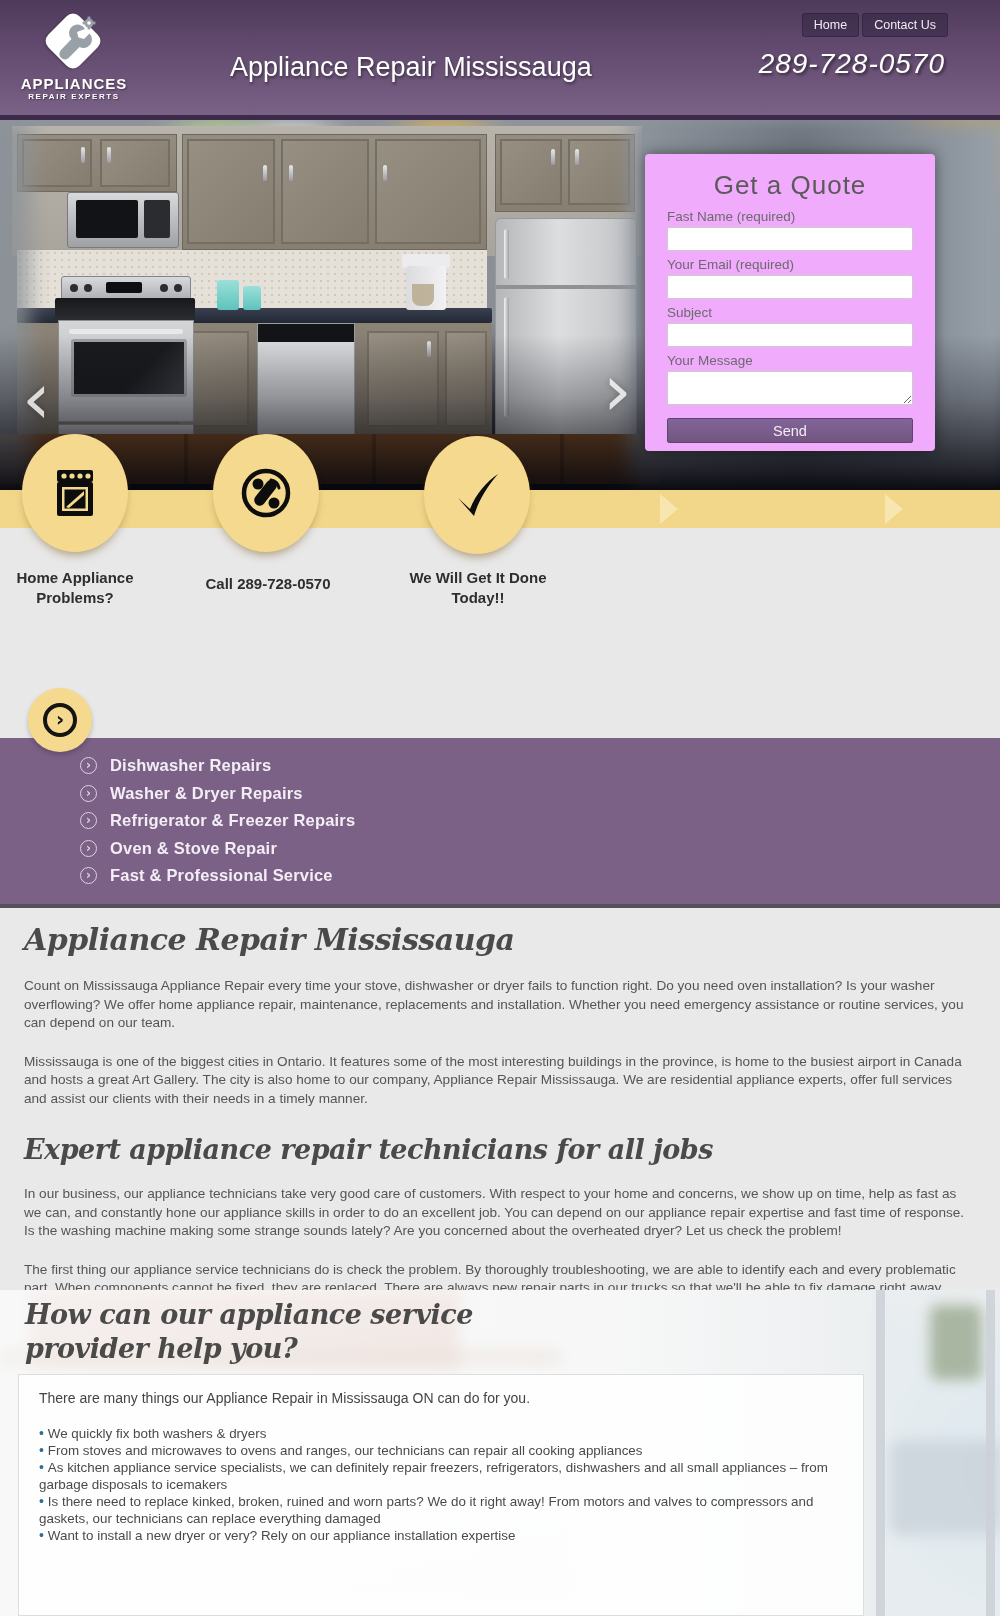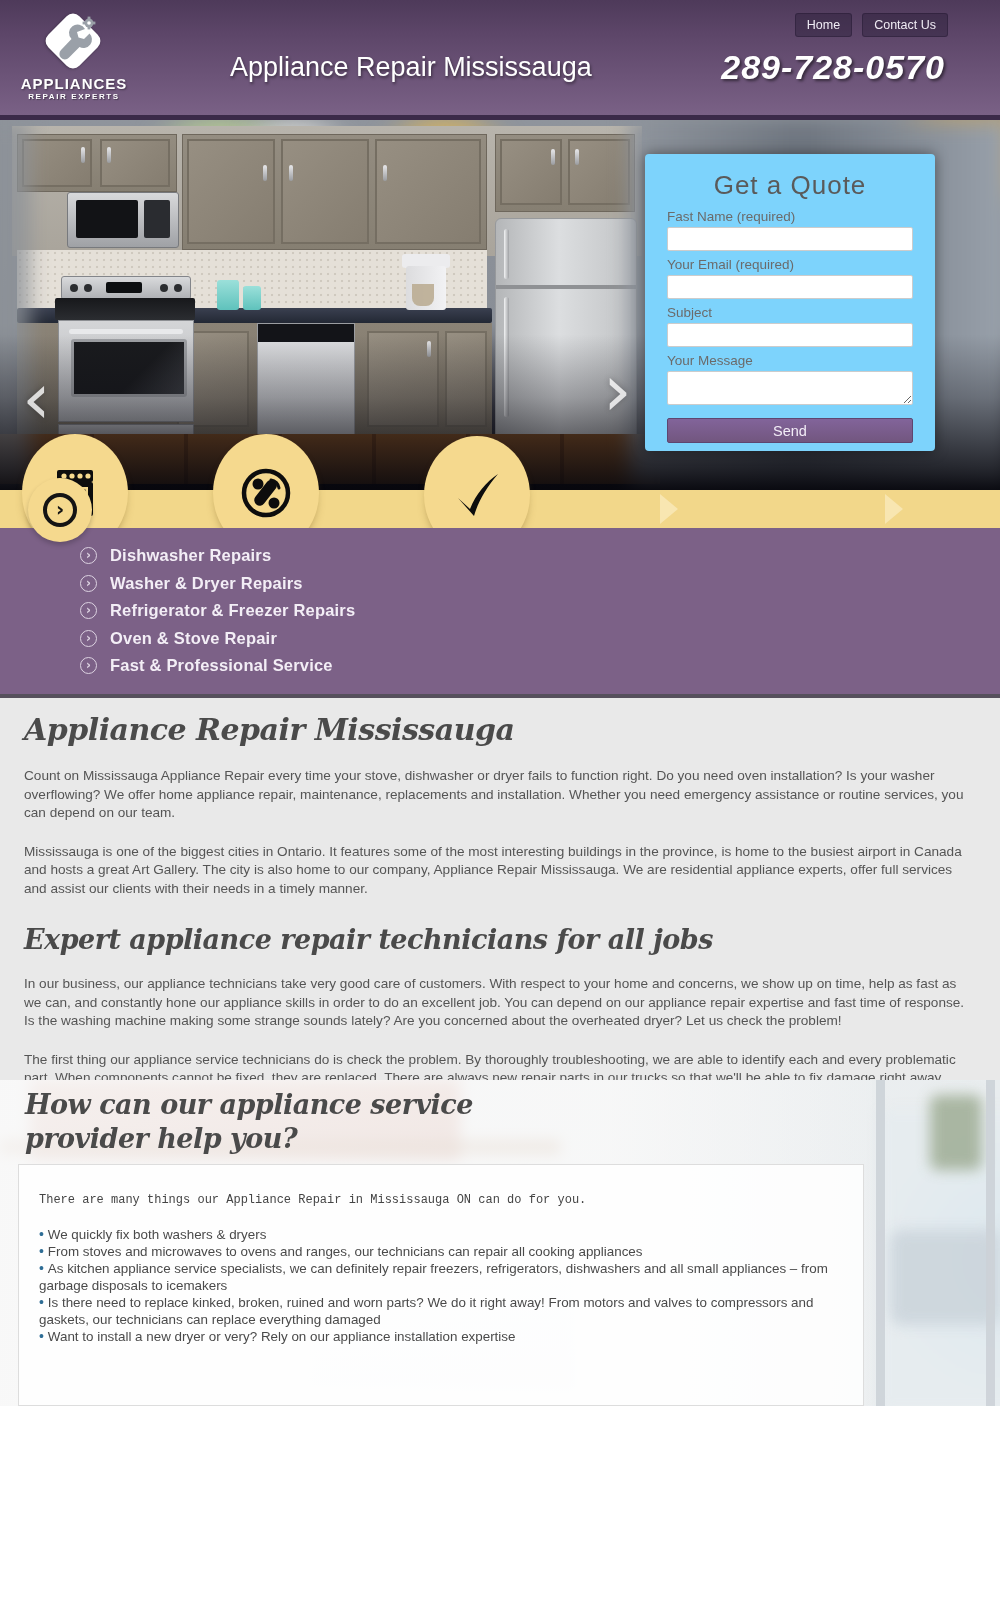--- a/index.html
+++ b/index.html
@@ -3,33 +3,33 @@
 <meta charset="utf-8">
 <style>
   html,body{margin:0;padding:0;background:#fff;}
   .page{position:relative;width:1000px;height:1616px;overflow:hidden;
         font-family:"Liberation Sans",sans-serif;background:#fff;}
 
   
   .header{position:relative;height:115px;
     background:linear-gradient(180deg,#4e3a5a 0%,#5d4669 30%,#7a6186 100%);
     border-bottom:5px solid #3b2a49;}
-  .nav{position:absolute;top:13px;right:52px;display:flex;gap:10px;}
+  .nav{position:absolute;top:13px;right:52px;display:flex;gap:3px;}
   .nav-btn{background:rgba(35,25,50,0.40);border:1px solid rgba(25,18,40,0.35);
     color:#f0ecf4;font-size:12.5px;padding:4px 11px;border-radius:3px;cursor:pointer;}
   .logo{position:absolute;left:14px;top:12px;width:120px;text-align:center;}
   .logo-mark{position:relative;width:60px;height:60px;margin:0 auto;}
   .logo-diamond{position:absolute;left:7px;top:7px;width:44px;height:44px;background:#fff;
     border-radius:9px;transform:rotate(45deg);box-shadow:0 1px 3px rgba(0,0,0,.3);}
   .logo-svg{position:absolute;left:0;top:0;}
   .logo-line1{margin-top:3px;color:#fff;font-weight:bold;font-size:15px;letter-spacing:1px;text-shadow:1px 1px 2px rgba(0,0,0,.4);}
   .logo-line2{color:#fff;font-weight:bold;font-size:8px;letter-spacing:1.6px;text-shadow:1px 1px 1px rgba(0,0,0,.4);}
   .site-title{position:absolute;left:230px;top:52px;color:#fff;font-size:27px;
     text-shadow:1px 2px 3px rgba(0,0,0,.45);}
-  .phone{position:absolute;right:55px;top:48px;color:#fff;font-size:34px;font-weight:bold;
+  .phone{position:absolute;right:55px;top:48px;color:#fff;font-size:28px;font-weight:normal;
     font-style:italic;letter-spacing:1px;text-shadow:2px 2px 3px rgba(0,0,0,.5);}
 
   
   .hero{position:relative;height:370px;background:#20212b;overflow:hidden;}
   .hero-base{position:absolute;inset:0;
     background:linear-gradient(180deg,#8f949c 0%,#898e96 55%,#3a3b45 78%,#101019 100%);}
   .blob{position:absolute;border-radius:50%;filter:blur(14px);}
   .kitchen{position:absolute;left:12px;top:6px;width:630px;height:358px;}
   .k{position:absolute;}
   .wall{left:0;top:0;width:630px;height:130px;background:linear-gradient(180deg,#b8b4ac,#a9a49b);}
@@ -62,21 +62,21 @@
   .fridge-h2{position:absolute;left:8px;top:78px;width:5px;height:120px;background:linear-gradient(90deg,#f2f3f4,#9fa1a4);border-radius:3px;}
   .floor{left:-12px;top:308px;width:660px;height:50px;
     background:repeating-linear-gradient(90deg,#8a5527 0 90px,#6d3f1c 90px 94px),linear-gradient(90deg,#8a5527,#6d3f1c);}
   .hero-shade{position:absolute;inset:0;
     background:linear-gradient(180deg,rgba(10,10,18,0) 58%,rgba(10,10,18,.30) 75%,rgba(6,6,12,.92) 100%);}
   .edge-blur{position:absolute;filter:blur(10px);}
   .carousel-arrow{position:absolute;color:rgba(255,255,255,.8);font-size:72px;line-height:60px;
     font-family:"DejaVu Sans",sans-serif;cursor:pointer;text-shadow:0 0 6px rgba(0,0,0,.25);}
 
   
-  .quote-card{position:absolute;right:65px;top:34px;width:290px;height:297px;background:#7dd3fc;
+  .quote-card{position:absolute;right:65px;top:34px;width:290px;height:297px;background:#f0abfc;
     border-radius:4px;box-shadow:0 0 14px rgba(0,0,0,.45);padding:14px 22px;box-sizing:border-box;}
   .quote-title{text-align:center;color:#5a5a5a;font-size:26px;letter-spacing:1px;margin:2px 0 8px;}
   .q-label{color:#6b6b6b;font-size:13.5px;margin:6px 0 3px;}
   .q-input{width:100%;height:24px;border:1px solid #ccc;border-radius:2px;background:#fff;box-sizing:border-box;}
   .q-textarea{width:100%;height:34px;border:1px solid #ccc;border-radius:2px;background:#fff;box-sizing:border-box;resize:vertical;}
   .q-send{width:100%;height:25px;margin-top:9px;background:linear-gradient(180deg,#82649a,#72567f);
     border:1px solid #5e4670;border-radius:2px;color:#f3edf7;font-size:14.5px;cursor:pointer;}
 
   
   .band{position:relative;height:38px;background:#f2d78a;}
@@ -115,21 +115,21 @@
 
   
   .help{position:relative;height:326px;background:linear-gradient(90deg,#f3f3f3 0%,#eef0f1 60%,#e9edef 100%);overflow:hidden;}
   .help-bg{position:absolute;filter:blur(7px);}
   .win-frame{position:absolute;top:0;width:9px;height:100%;background:#ccd2d7;opacity:.9;}
   .help-overlay{position:absolute;left:0;top:0;width:872px;height:100%;
     background:linear-gradient(90deg,rgba(249,249,249,.88) 0%,rgba(249,249,249,.80) 70%,rgba(249,249,249,.1) 100%);}
   .help-heading{position:absolute;left:25px;top:8px;width:480px;font-size:27px;line-height:34px;z-index:3;}
   .help-box{position:absolute;left:18px;top:84px;width:846px;height:242px;background:rgba(255,255,255,.84);
     border:1px solid #ddd;box-sizing:border-box;z-index:2;}
-  .help-intro{margin:28px 20px 0;color:#444;font-size:12px;font-family:Liberation Mono, monospace;}
+  .help-intro{margin:15px 20px 0;color:#444;font-size:14px;}
   .help-list{list-style:none;margin:19px 20px 16px;padding:0;}
   .help-list li{color:#4a4a4a;font-size:13.4px;line-height:17px;margin:0;}
   .help-list li::before{content:"• ";color:#2e6d95;font-size:14px;}
 </style>
 </head>
 <body>
 
 <div class="page">
 
   <div class="header">
@@ -267,20 +267,25 @@
       <button class="q-send">Send</button>
     </div>
   </div>
 
   <div class="band">
     <div class="band-chev" style="left:500px;"></div>
     <div class="band-chev" style="left:660px;"></div>
     <div class="band-chev" style="left:885px;"></div>
   </div>
 
+  <div class="gray-strip">
+    <div class="feature-caption" style="left:75px;top:40px;">Home Appliance Problems?</div>
+    <div class="feature-caption" style="left:268px;top:46px;">Call 289-728-0570</div>
+    <div class="feature-caption" style="left:478px;top:40px;">We Will Get It Done Today!!</div>
+  </div>
 
   <div class="feature-circle" style="left:22px;top:434px;">
     <svg width="54" height="54" viewBox="0 0 54 54">
       <rect x="9" y="4" width="36" height="12" rx="2" fill="#0d0d0d"></rect>
       <circle cx="16" cy="10" r="2.6" fill="#f5d98e"></circle>
         <circle cx="24" cy="10" r="2.6" fill="#f5d98e"></circle>
       <circle cx="32" cy="10" r="2.6" fill="#f5d98e"></circle>
         <circle cx="40" cy="10" r="2.6" fill="#f5d98e"></circle>
       <rect x="9" y="16" width="36" height="34" rx="2" fill="#0d0d0d"></rect>
       <rect x="14" y="21" width="26" height="24" fill="#f5d98e"></rect>

